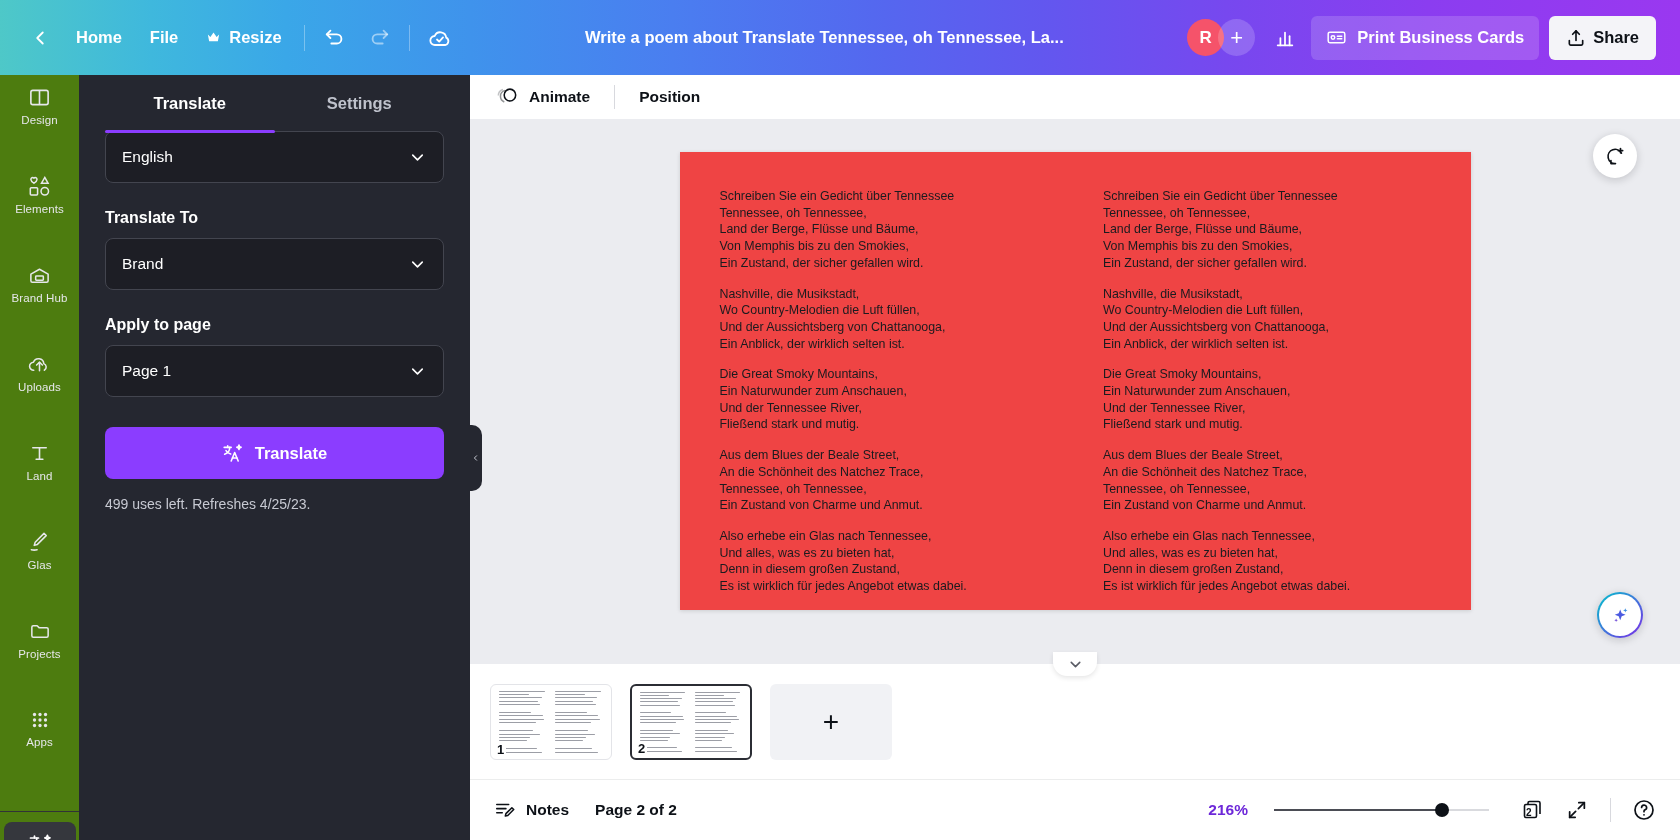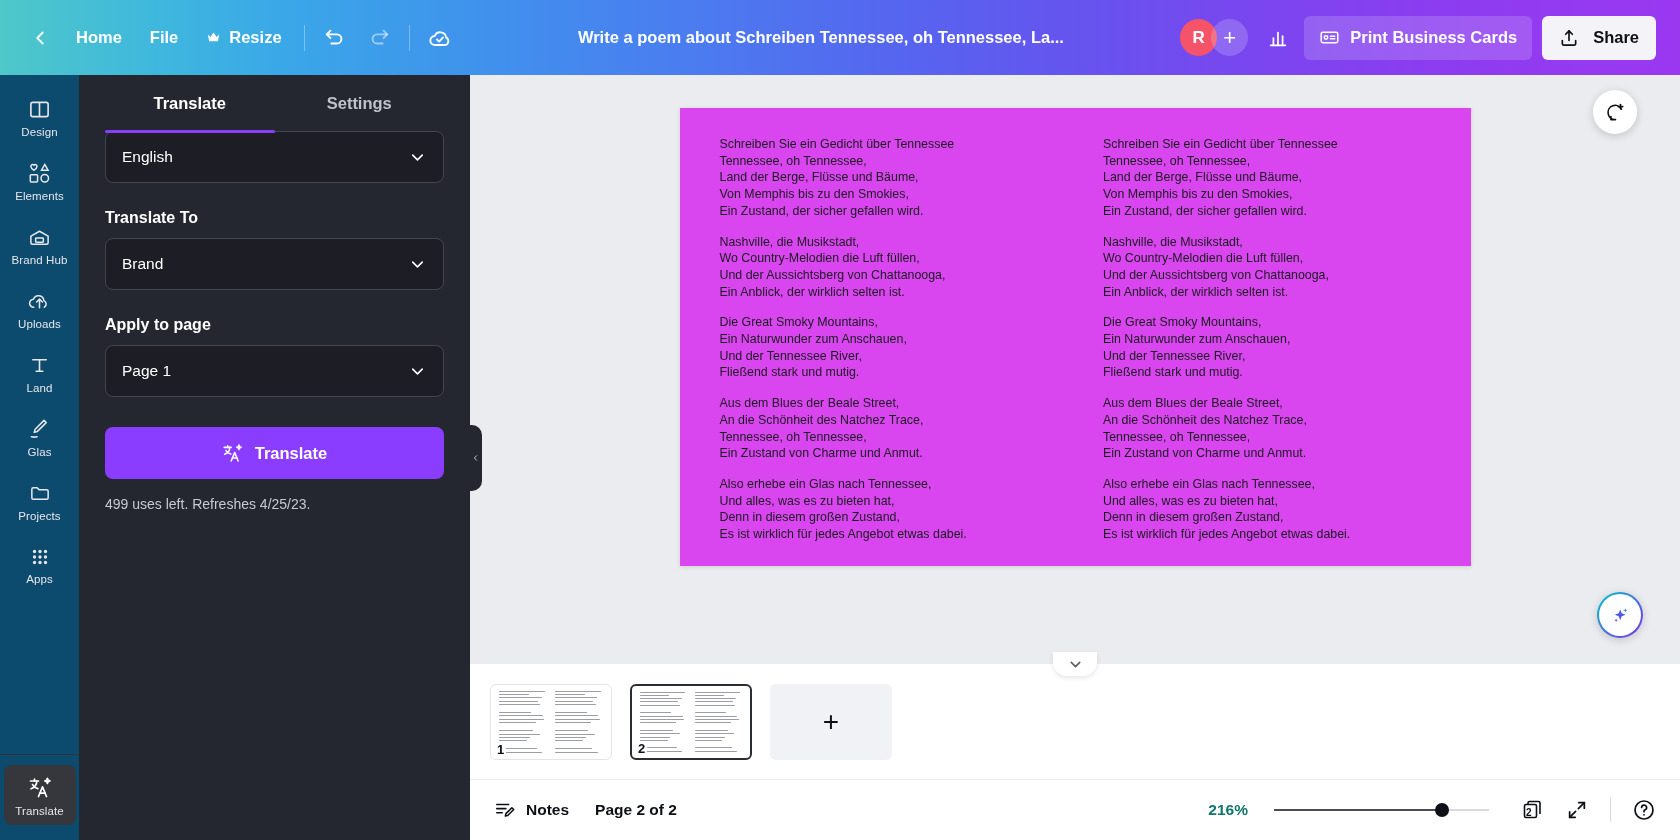--- a/index.html
+++ b/index.html
@@ -47,33 +47,33 @@
     background: rgba(255,255,255,.18); display: flex;
     align-items: center; justify-content: center; cursor: pointer;
     margin-left: -6px; font-size: 22px; color: #fff; font-weight: 300;
   }
   .pbc-btn {
     display: flex; align-items: center; gap: 10px; height: 44px;
     padding: 0 15px; border-radius: 6px; background: rgba(255,255,255,.16);
     font-size: 16.5px; font-weight: 700; cursor: pointer; margin-left: 4px;
   }
   .share-btn {
-    display: flex; align-items: center; gap: 14px; height: 44px;
+    display: flex; align-items: center; gap: 7px; height: 44px;
     padding: 0 17px; border-radius: 6px; background: #f4f4f8; color: #0d1117;
     font-size: 16.5px; font-weight: 700; cursor: pointer; margin-left: 10px;
   }
 
   
   .body { flex: 1; display: flex; min-height: 0; }
 
   
   .rail {
-    width: 79px; flex: 0 0 79px; background: #0c4a6e;
+    width: 79px; flex: 0 0 79px; background: #4d7c0f;
     display: flex; flex-direction: column; align-items: center;
-    padding-top: 12px; position: relative;
+    position: relative; gap: 25px;
   }
   .rail-item {
     width: 72px; padding: 11px 0 8px; border-radius: 8px;
     display: flex; flex-direction: column; align-items: center; gap: 5px;
     cursor: pointer; color: #e6e7ea; margin-bottom: 5px;
   }
   .rail-item.active { background: #35373d; }
   .rail-label { font-size: 11.5px; letter-spacing: .1px; }
   .rail-spacer { flex: 1; }
   .rail-bottom { width: 100%; display: flex; justify-content: center;
@@ -131,23 +131,23 @@
     font-weight: 700; color: #0d1117; cursor: pointer;
   }
   .ct-sep { width: 1px; height: 24px; background: #d8d9de; margin: 0 9px; }
 
   .canvas-area {
     flex: 1; background: #ebecf0; position: relative; min-height: 0;
     display: flex; align-items: flex-start; justify-content: center;
     padding-top: 33px;
   }
   .page {
-    width: 791px; height: 458px; background: #d946ef;
+    width: 791px; height: 458px; background: #ef4444;
     box-shadow: 0 1px 4px rgba(14,19,24,.14);
-    display: flex; padding: 28px 40px; gap: 56px;
+    display: flex; padding: 36px 40px; gap: 56px;
   }
   .poem-col { flex: 1; }
   .poem-stanza { margin-bottom: 14px; }
   .poem-line {
     font-size: 12.4px; line-height: 16.7px; color: #1b1b1f;
     font-family: "Liberation Sans", sans-serif; white-space: nowrap;
   }
 
   .fab {
     position: absolute; width: 44px; height: 44px; border-radius: 50%;
@@ -199,21 +199,21 @@
     align-items: center; padding: 0 16px 0 12px; gap: 4px;
     border-top: 1px solid #eceded;
   }
   .bb-btn {
     display: flex; align-items: center; gap: 10px; height: 38px;
     padding: 0 12px; border-radius: 5px; font-size: 15.5px;
     font-weight: 700; color: #0d1117; cursor: pointer;
   }
   .bb-static { font-size: 15.5px; font-weight: 700; color: #0d1117; padding: 0 10px; }
   .bb-spacer { flex: 1; }
-  .zoom-val { font-size: 15.5px; font-weight: 700; color: #0f766e; min-width: 52px; text-align: right; }
+  .zoom-val { font-size: 15.5px; font-weight: 700; color: #6d28d9; min-width: 52px; text-align: right; }
   .slider { width: 215px; height: 20px; position: relative; cursor: pointer; margin: 0 20px 0 22px; }
   .slider-track {
     position: absolute; top: 9px; left: 0; right: 0; height: 2px; background: #d9dade;
   }
   .slider-fill { position: absolute; top: 9px; left: 0; width: 78%; height: 2px; background: #4b4d55; }
   .slider-knob {
     position: absolute; top: 3px; left: 78%; width: 14px; height: 14px;
     border-radius: 50%; background: #0d1117; transform: translateX(-50%);
   }
   .bb-icon-btn {
@@ -263,21 +263,21 @@
         </svg>
     </div>
     <div class="tb-sep"></div>
     <div class="tb-icon-btn">
       <svg width="24" height="24" viewBox="0 0 24 24" fill="none" stroke="#fff" stroke-width="1.8" stroke-linecap="round" stroke-linejoin="round">
           <path d="M7 19a4.5 4.5 0 0 1-.3-9 6 6 0 0 1 11.5 1.6A4 4 0 0 1 17.5 19H7z"></path>
           <polyline points="9 13.5 11.2 15.6 15 11.4"></polyline>
         </svg>
     </div>
 
-    <div class="tb-title">Write a poem about Schreiben Tennessee, oh Tennessee, La...</div>
+    <div class="tb-title">Write a poem about Translate Tennessee, oh Tennessee, La...</div>
 
     <div class="avatar">R</div>
     <div class="plus-btn">+</div>
     <div class="tb-icon-btn" style="margin-left:8px">
       <svg width="22" height="22" viewBox="0 0 24 24" fill="none" stroke="#fff" stroke-width="1.9" stroke-linecap="round">
           <line x1="4" y1="20" x2="20" y2="20"></line>
           <line x1="7" y1="20" x2="7" y2="12"></line>
           <line x1="12" y1="20" x2="12" y2="6"></line>
           <line x1="17" y1="20" x2="17" y2="10"></line>
         </svg>
@@ -447,20 +447,34 @@
 
       <div class="collapse-handle">
         <svg width="9" height="16" viewBox="0 0 24 24" fill="none" stroke="#c9cbd4" stroke-width="2.6" stroke-linecap="round" stroke-linejoin="round">
             <polyline points="15 18 9 12 15 6"></polyline>
           </svg>
       </div>
     </div>
 
     <div class="canvas-col">
 
+      <div class="canvas-toolbar">
+        <div class="ct-btn">
+          <svg width="23" height="23" viewBox="0 0 24 24" fill="none" stroke="#0d1117" stroke-width="1.6">
+              <ellipse cx="13.5" cy="10.5" rx="6" ry="6.2"></ellipse>
+              <path d="M8.4 5.6C5.6 6.4 3.6 8.9 3.6 11.8c0 2.6 1.6 4.9 4 5.9" stroke-opacity=".45"></path>
+              <path d="M6.2 4.6C3.4 5.5 1.4 8 1.4 10.9" stroke-opacity=".25"></path>
+            </svg>
+          <span>Animate</span>
+        </div>
+        <div class="ct-sep"></div>
+        <div class="ct-btn">
+          <span>Position</span>
+        </div>
+      </div>
 
       <div class="canvas-area">
 
         <div class="page">
           <div class="poem-col" id="col0">
               <div class="poem-stanza">
                 <div class="poem-line">Schreiben Sie ein Gedicht über Tennessee</div>
                 <div class="poem-line">Tennessee, oh Tennessee,</div>
                 <div class="poem-line">Land der Berge, Flüsse und Bäume,</div>
                 <div class="poem-line">Von Memphis bis zu den Smokies,</div>

